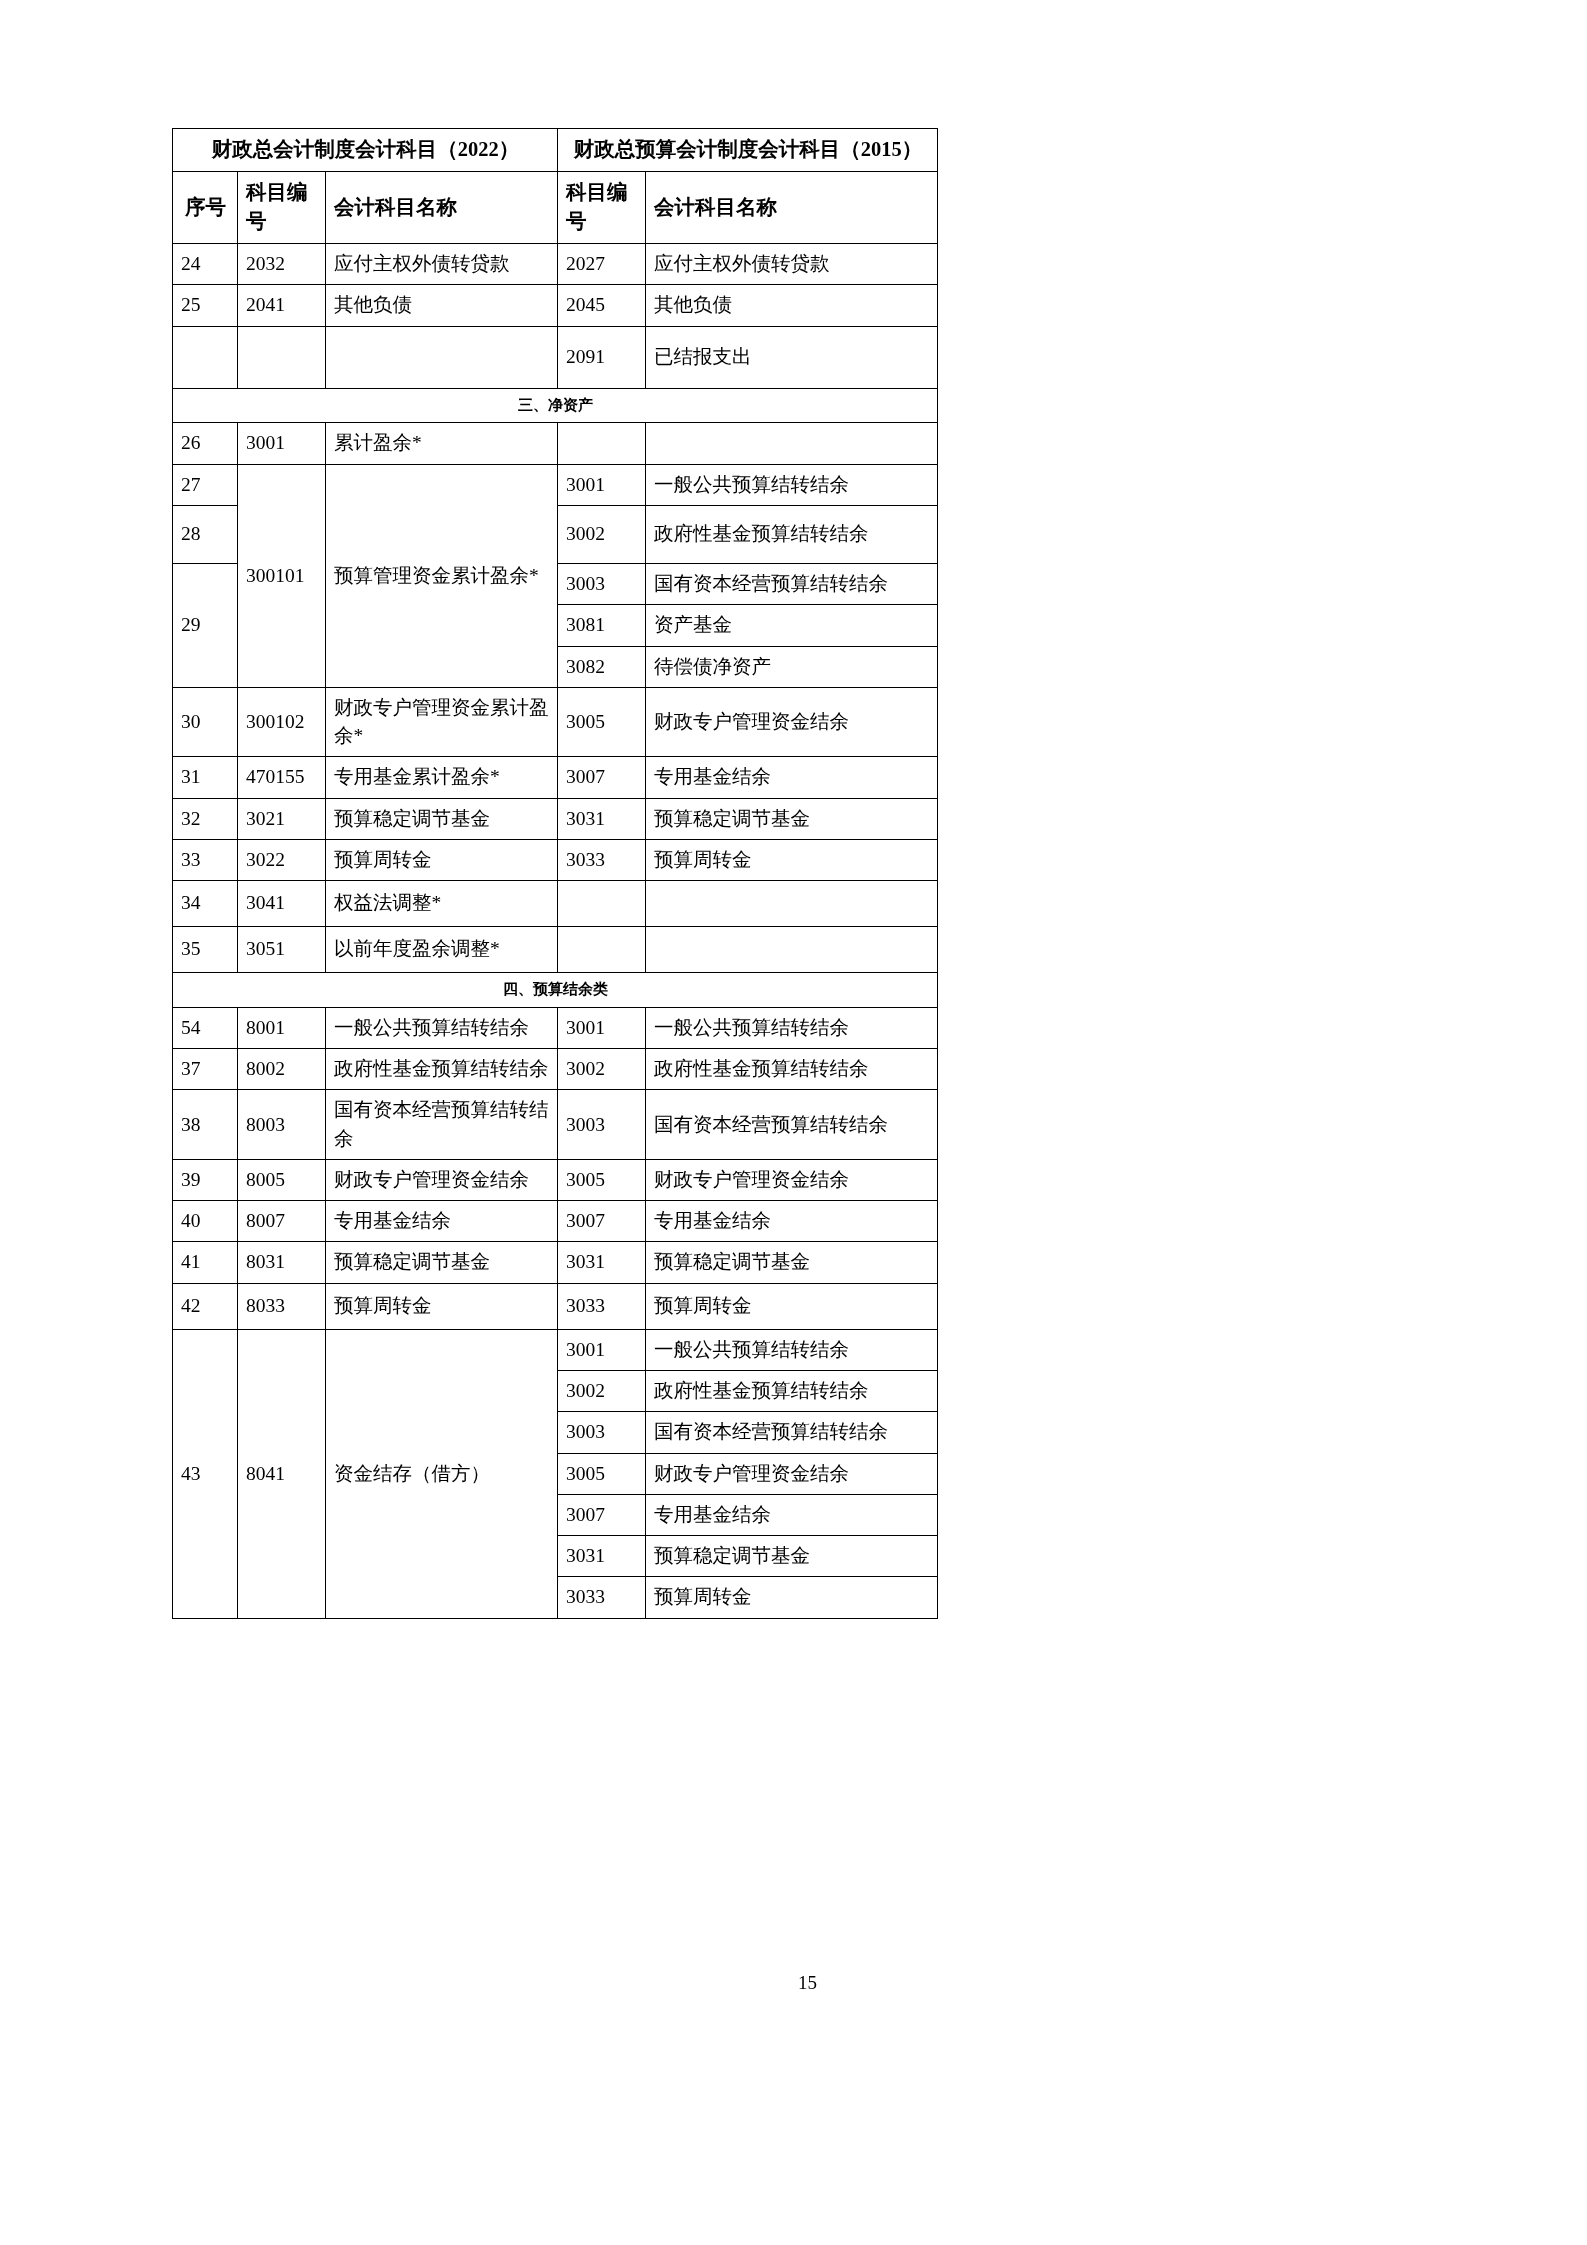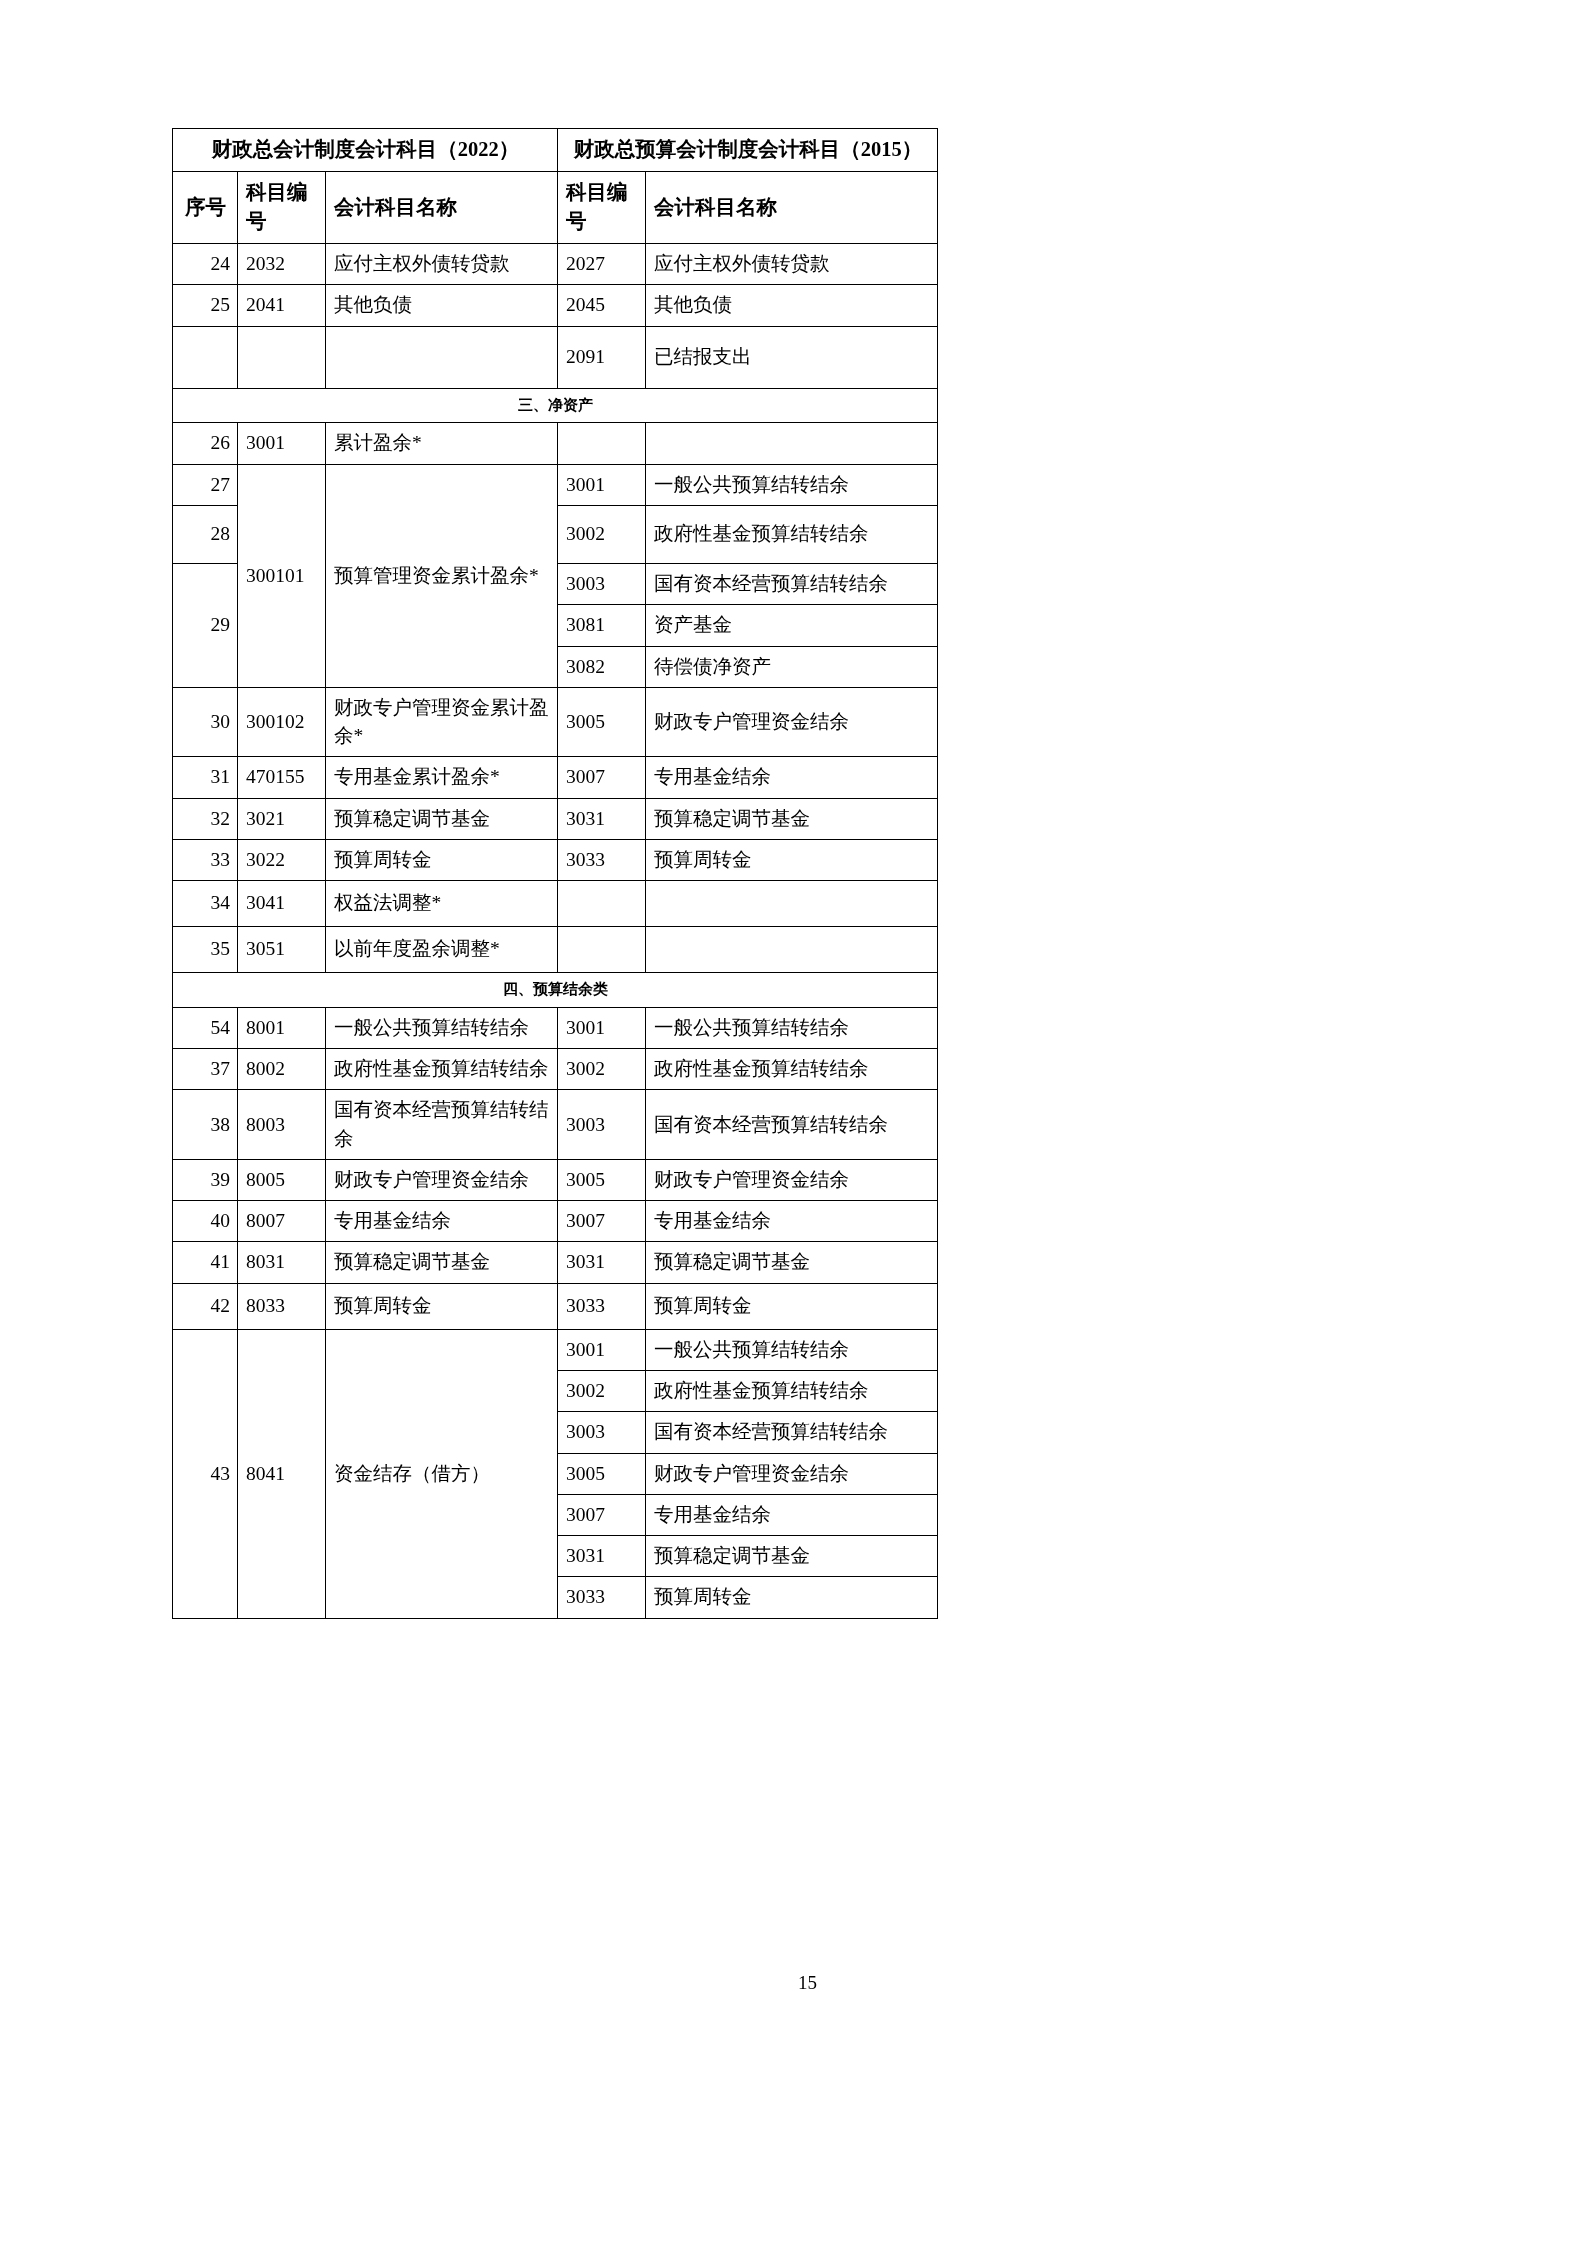--- a/index.html
+++ b/index.html
@@ -56,21 +56,21 @@
   }
   .hdr-col {
     text-align: left;
     font-weight: bold;
     font-size: 20.5px;
     padding-top: 11px;
     padding-bottom: 11px;
   }
   .hdr-col.seq { text-align: center; }
   .seq-cell {
-    text-align: right;
+    text-align: left;
   }
   .section-row td {
     text-align: center;
     font-weight: bold;
     font-size: 15px;
     padding-top: 10px;
     padding-bottom: 10px;
   }
   .tall-a { height: 58px; }
   .tall-b { height: 50px; }

